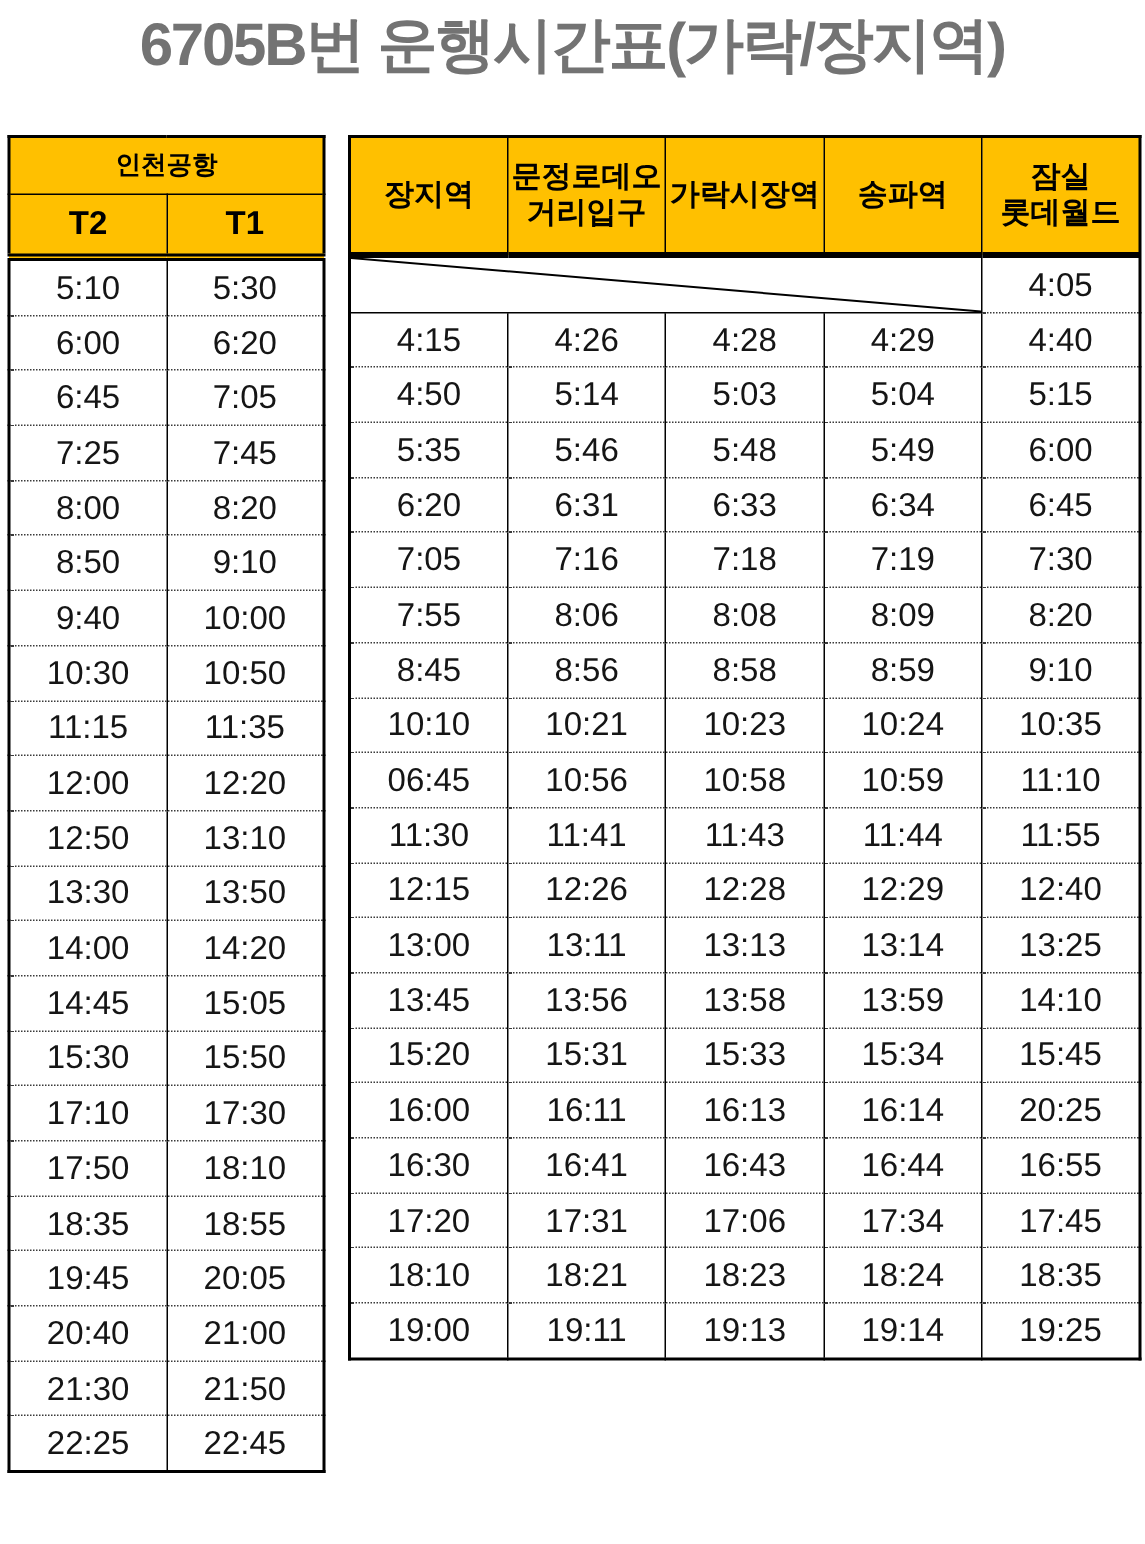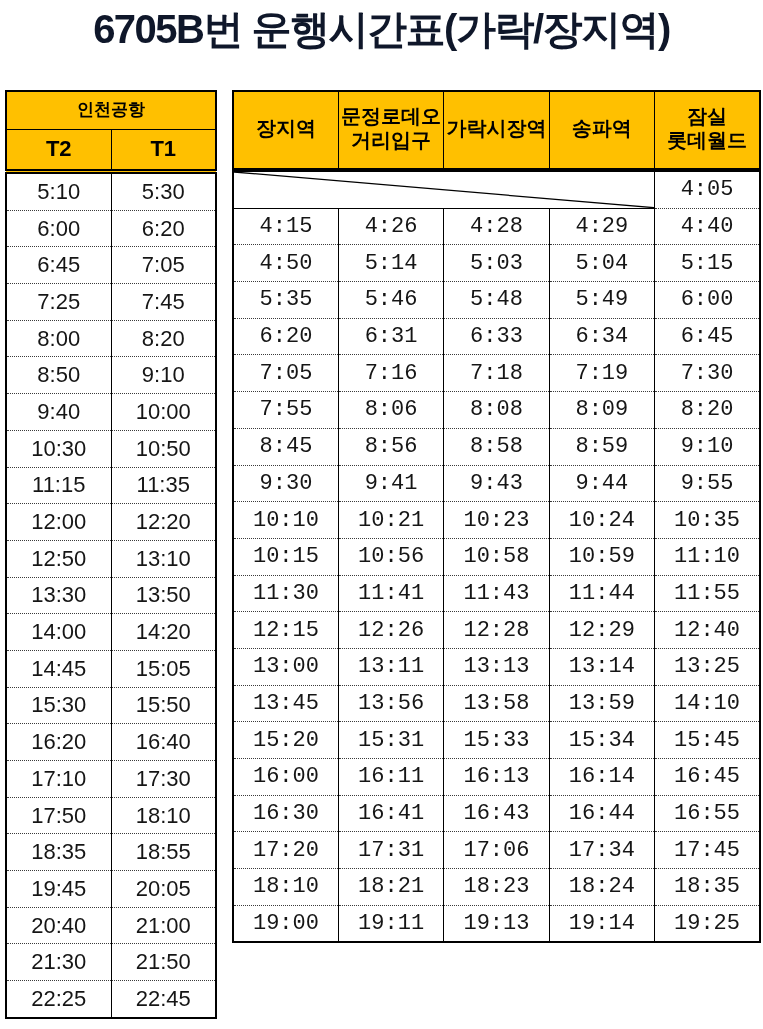--- a/index.html
+++ b/index.html
@@ -7,30 +7,30 @@
     width: 763px; height: 1029px;
     background: #ffffff;
     font-family: "Liberation Sans", "DejaVu Sans", sans-serif;
     position: relative;
     color: #141414;
   }
   .title {
     position: absolute; top: 2px; left: 0; width: 100%;
     margin: 0; text-align: center;
     font-size: 40px; font-weight: bold; letter-spacing: -1.5px;
-    color: #0f172a;
+    color: #737373;
   }
   table.tbl {
     position: absolute;
     border-collapse: collapse;
     table-layout: fixed;
     border: 2.5px solid var(--border);
   }
   table.tbl.left  { left: 5px;  top: 90px; width: 212px; }
-  table.tbl.right { left: 232px; top: 90px; width: 529px; font-family: Liberation Mono, monospace; }
+  table.tbl.right { left: 232px; top: 90px; width: 529px; }
 
   .tbl th {
     background: var(--header-bg);
     border: 1.6px solid var(--border);
     font-weight: bold; color: #000;
     text-align: center; vertical-align: middle;
     white-space: pre-line; line-height: 1.2;
     padding: 0;
   }
   .tbl.left th.grp { height: 37px; font-size: 17px; text-align: center; }
@@ -121,24 +121,20 @@
           <td>14:00</td>
           <td>14:20</td>
         </tr>
         <tr>
           <td>14:45</td>
           <td>15:05</td>
         </tr>
         <tr>
           <td>15:30</td>
           <td>15:50</td>
-        </tr>
-        <tr>
-          <td>16:20</td>
-          <td>16:40</td>
         </tr>
         <tr>
           <td>17:10</td>
           <td>17:30</td>
         </tr>
         <tr>
           <td>17:50</td>
           <td>18:10</td>
         </tr>
         <tr>
@@ -228,35 +224,28 @@
           <td>8:20</td>
         </tr>
         <tr>
           <td>8:45</td>
           <td>8:56</td>
           <td>8:58</td>
           <td>8:59</td>
           <td>9:10</td>
         </tr>
         <tr>
-          <td>9:30</td>
-          <td>9:41</td>
-          <td>9:43</td>
-          <td>9:44</td>
-          <td>9:55</td>
-        </tr>
-        <tr>
           <td>10:10</td>
           <td>10:21</td>
           <td>10:23</td>
           <td>10:24</td>
           <td>10:35</td>
         </tr>
         <tr>
-          <td>10:15</td>
+          <td>06:45</td>
           <td>10:56</td>
           <td>10:58</td>
           <td>10:59</td>
           <td>11:10</td>
         </tr>
         <tr>
           <td>11:30</td>
           <td>11:41</td>
           <td>11:43</td>
           <td>11:44</td>
@@ -288,21 +277,21 @@
           <td>15:31</td>
           <td>15:33</td>
           <td>15:34</td>
           <td>15:45</td>
         </tr>
         <tr>
           <td>16:00</td>
           <td>16:11</td>
           <td>16:13</td>
           <td>16:14</td>
-          <td>16:45</td>
+          <td>20:25</td>
         </tr>
         <tr>
           <td>16:30</td>
           <td>16:41</td>
           <td>16:43</td>
           <td>16:44</td>
           <td>16:55</td>
         </tr>
         <tr>
           <td>17:20</td>

